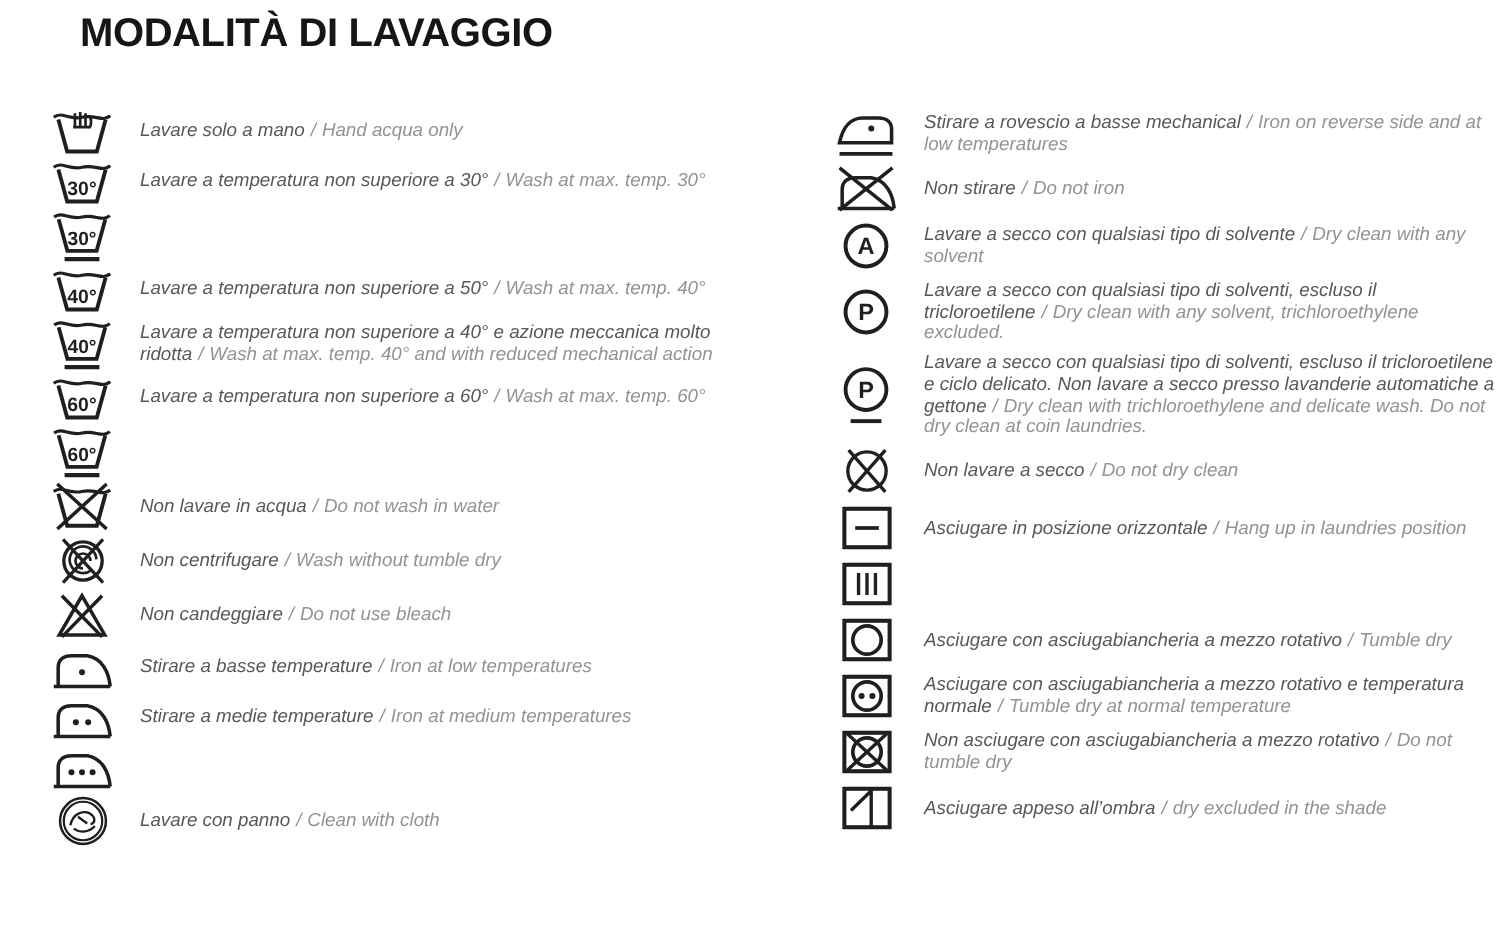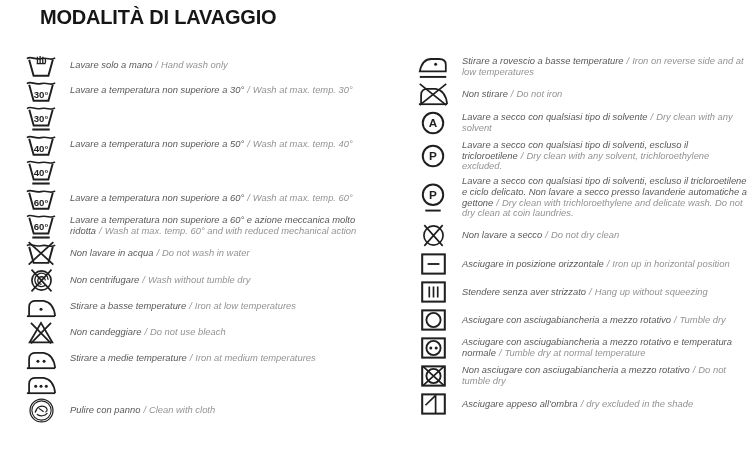--- a/index.html
+++ b/index.html
@@ -24,21 +24,21 @@
   <h1 class="title">MODALITÀ DI LAVAGGIO</h1>
   <div class="col col-left" id="col-left">
       <div class="row">
         <span class="iconbox">
           <svg width="30" height="23" viewBox="0 0 34 26">
             <path d="M1 5.2 C5.5 1.6 9.5 7 17 5.2 C24.5 3.4 28.5 8.2 33 4.4" fill="none" stroke="#1f1f1f" stroke-width="1.8"></path>
             <path d="M3.6 6.5 L8.6 24.6 H25.4 L30.4 6.5" fill="none" stroke="#1f1f1f" stroke-width="2.2"></path>
             <path d="M13 3 V10.8 M16 2.2 V10.8 M19 3 V10.8 M21.6 4.6 Q22.7 7.6 21.6 10.8 M12 10.8 H22" fill="none" stroke="#1f1f1f" stroke-width="1.5"></path>
           </svg>
         </span>
-        <span class="txt"><span class="it">Lavare solo a mano</span><span class="sep">/</span><span class="en">Hand wash only</span></span>
+        <span class="txt"><span class="it">Lavare solo a mano</span><span class="sep">/</span><span class="en">Hand acqua only</span></span>
       </div>
       <div class="row">
         <span class="iconbox">
           <svg width="30" height="23" viewBox="0 0 34 26">
             <path d="M1 5.2 C5.5 1.6 9.5 7 17 5.2 C24.5 3.4 28.5 8.2 33 4.4" fill="none" stroke="#1f1f1f" stroke-width="1.8"></path>
             <path d="M3.6 6.5 L8.6 24.6 H25.4 L30.4 6.5" fill="none" stroke="#1f1f1f" stroke-width="2.2"></path>
             <text x="17" y="21" text-anchor="middle" font-size="11" font-weight="bold" font-family="Liberation Sans, sans-serif" fill="#1f1f1f">30°</text>
           </svg>
         </span>
         <span class="txt"><span class="it">Lavare a temperatura non superiore a 30°</span><span class="sep">/</span><span class="en">Wash at max. temp. 30°</span></span>
@@ -65,41 +65,41 @@
       </div>
       <div class="row">
         <span class="iconbox">
           <svg width="30" height="27" viewBox="0 0 34 31">
             <path d="M1 5.2 C5.5 1.6 9.5 7 17 5.2 C24.5 3.4 28.5 8.2 33 4.4" fill="none" stroke="#1f1f1f" stroke-width="1.8"></path>
             <path d="M3.6 6.5 L8.6 24.6 H25.4 L30.4 6.5" fill="none" stroke="#1f1f1f" stroke-width="2.2"></path>
             <text x="17" y="21" text-anchor="middle" font-size="11" font-weight="bold" font-family="Liberation Sans, sans-serif" fill="#1f1f1f">40°</text>
             <path d="M7 29.3 H27" stroke="#1f1f1f" stroke-width="2.4"></path>
           </svg>
         </span>
+        <span class="txt"><span class="it">Lavare a temperatura non superiore a 40° e azione meccanica molto ridotta</span><span class="sep">/</span><span class="en">Wash at max. temp. 40° and with reduced mechanical action</span></span>
       </div>
       <div class="row">
         <span class="iconbox">
           <svg width="30" height="23" viewBox="0 0 34 26">
             <path d="M1 5.2 C5.5 1.6 9.5 7 17 5.2 C24.5 3.4 28.5 8.2 33 4.4" fill="none" stroke="#1f1f1f" stroke-width="1.8"></path>
             <path d="M3.6 6.5 L8.6 24.6 H25.4 L30.4 6.5" fill="none" stroke="#1f1f1f" stroke-width="2.2"></path>
             <text x="17" y="21" text-anchor="middle" font-size="11" font-weight="bold" font-family="Liberation Sans, sans-serif" fill="#1f1f1f">60°</text>
           </svg>
         </span>
         <span class="txt"><span class="it">Lavare a temperatura non superiore a 60°</span><span class="sep">/</span><span class="en">Wash at max. temp. 60°</span></span>
       </div>
       <div class="row">
         <span class="iconbox">
           <svg width="30" height="27" viewBox="0 0 34 31">
             <path d="M1 5.2 C5.5 1.6 9.5 7 17 5.2 C24.5 3.4 28.5 8.2 33 4.4" fill="none" stroke="#1f1f1f" stroke-width="1.8"></path>
             <path d="M3.6 6.5 L8.6 24.6 H25.4 L30.4 6.5" fill="none" stroke="#1f1f1f" stroke-width="2.2"></path>
             <text x="17" y="21" text-anchor="middle" font-size="11" font-weight="bold" font-family="Liberation Sans, sans-serif" fill="#1f1f1f">60°</text>
             <path d="M7 29.3 H27" stroke="#1f1f1f" stroke-width="2.4"></path>
           </svg>
         </span>
-        <span class="txt"><span class="it">Lavare a temperatura non superiore a 60° e azione meccanica molto ridotta</span><span class="sep">/</span><span class="en">Wash at max. temp. 60° and with reduced mechanical action</span></span>
       </div>
       <div class="row">
         <span class="iconbox">
           <svg width="30" height="25" viewBox="0 0 34 28">
             <path d="M1 5.2 C5.5 1.6 9.5 7 17 5.2 C24.5 3.4 28.5 8.2 33 4.4" fill="none" stroke="#1f1f1f" stroke-width="1.8"></path>
             <path d="M3.6 6.5 L8.6 24.6 H25.4 L30.4 6.5" fill="none" stroke="#1f1f1f" stroke-width="2.2"></path>
             <path d="M3 1 L31 26.5 M31 1 L3 26.5" stroke="#1f1f1f" stroke-width="2"></path>
           </svg>
         </span>
         <span class="txt"><span class="it">Non lavare in acqua</span><span class="sep">/</span><span class="en">Do not wash in water</span></span>
@@ -109,36 +109,36 @@
           <svg width="27" height="25" viewBox="0 0 32 30">
             <circle cx="16" cy="15" r="11.5" fill="none" stroke="#1f1f1f" stroke-width="2"></circle>
             <path d="M20.5 15 a4.5 4.5 0 1 0 -4.5 4.5 M24 14 a8 8 0 1 0 -3 6.5" fill="none" stroke="#1f1f1f" stroke-width="1.6"></path>
             <path d="M4 2 L28 28 M28 2 L4 28" stroke="#1f1f1f" stroke-width="2"></path>
           </svg>
         </span>
         <span class="txt"><span class="it">Non centrifugare</span><span class="sep">/</span><span class="en">Wash without tumble dry</span></span>
       </div>
       <div class="row">
         <span class="iconbox">
-          <svg width="30" height="23" viewBox="0 0 34 26">
-            <path d="M1 24 H33" stroke="#1f1f1f" stroke-width="2"></path>
-            <path d="M3.5 24 V13.5 C3.5 8.2 7 6.6 11 6.6 H20 C28.5 8 32.2 16 33 24" fill="none" stroke="#1f1f1f" stroke-width="2"></path>
-            <circle cx="17" cy="16" r="1.7" fill="#1f1f1f"></circle>
-          </svg>
-        </span>
-        <span class="txt"><span class="it">Stirare a basse temperature</span><span class="sep">/</span><span class="en">Iron at low temperatures</span></span>
-      </div>
-      <div class="row">
-        <span class="iconbox">
           <svg width="28" height="25" viewBox="0 0 32 28">
             <path d="M16 3 L3 25.4 H29 Z" fill="none" stroke="#1f1f1f" stroke-width="2"></path>
             <path d="M4.5 3 L27.5 26.5 M27.5 3 L4.5 26.5" stroke="#1f1f1f" stroke-width="2"></path>
           </svg>
         </span>
         <span class="txt"><span class="it">Non candeggiare</span><span class="sep">/</span><span class="en">Do not use bleach</span></span>
+      </div>
+      <div class="row">
+        <span class="iconbox">
+          <svg width="30" height="23" viewBox="0 0 34 26">
+            <path d="M1 24 H33" stroke="#1f1f1f" stroke-width="2"></path>
+            <path d="M3.5 24 V13.5 C3.5 8.2 7 6.6 11 6.6 H20 C28.5 8 32.2 16 33 24" fill="none" stroke="#1f1f1f" stroke-width="2"></path>
+            <circle cx="17" cy="16" r="1.7" fill="#1f1f1f"></circle>
+          </svg>
+        </span>
+        <span class="txt"><span class="it">Stirare a basse temperature</span><span class="sep">/</span><span class="en">Iron at low temperatures</span></span>
       </div>
       <div class="row">
         <span class="iconbox">
           <svg width="30" height="23" viewBox="0 0 34 26">
             <path d="M1 24 H33" stroke="#1f1f1f" stroke-width="2"></path>
             <path d="M3.5 24 V13.5 C3.5 8.2 7 6.6 11 6.6 H20 C28.5 8 32.2 16 33 24" fill="none" stroke="#1f1f1f" stroke-width="2"></path>
             <circle cx="13.5" cy="16" r="1.7" fill="#1f1f1f"></circle>
             <circle cx="20.5" cy="16" r="1.7" fill="#1f1f1f"></circle>
           </svg>
         </span>
@@ -156,33 +156,33 @@
         </span>
       </div>
       <div class="row">
         <span class="iconbox">
           <svg width="27" height="27" viewBox="0 0 32 32">
             <circle cx="16" cy="16" r="13.6" fill="none" stroke="#1f1f1f" stroke-width="1.5"></circle>
             <circle cx="16" cy="16" r="11.4" fill="none" stroke="#1f1f1f" stroke-width="1.3"></circle>
             <path d="M8.5 18.5 C10 11.5 16 9.5 20 11.5 C23.5 13.5 23.5 17 20.5 18 M10.5 20.5 C14.5 23.5 20 22.5 23 19 M13 13.5 L18.5 17.5" fill="none" stroke="#1f1f1f" stroke-width="1.4"></path>
           </svg>
         </span>
-        <span class="txt"><span class="it">Pulire con panno</span><span class="sep">/</span><span class="en">Clean with cloth</span></span>
+        <span class="txt"><span class="it">Lavare con panno</span><span class="sep">/</span><span class="en">Clean with cloth</span></span>
       </div>
     </div>
   <div class="col col-right" id="col-right">
       <div class="row">
         <span class="iconbox">
           <svg width="30" height="25" viewBox="0 0 34 28">
             <path d="M2 19.5 C4 10 9 5.5 15 5.5 H24 C29 5.5 31.5 8 31.5 12 V19.5 Z" fill="none" stroke="#1f1f1f" stroke-width="2"></path>
             <circle cx="20" cy="11.5" r="1.7" fill="#1f1f1f"></circle>
             <path d="M2 25.8 H32" stroke="#1f1f1f" stroke-width="2.2"></path>
           </svg>
         </span>
-        <span class="txt"><span class="it">Stirare a rovescio a basse temperature</span><span class="sep">/</span><span class="en">Iron on reverse side and at low temperatures</span></span>
+        <span class="txt"><span class="it">Stirare a rovescio a basse mechanical</span><span class="sep">/</span><span class="en">Iron on reverse side and at low temperatures</span></span>
       </div>
       <div class="row">
         <span class="iconbox">
           <svg width="30" height="23" viewBox="0 0 34 26">
             <path d="M1 24 H33" stroke="#1f1f1f" stroke-width="2"></path>
             <path d="M3.5 24 V13.5 C3.5 8.2 7 6.6 11 6.6 H20 C28.5 8 32.2 16 33 24" fill="none" stroke="#1f1f1f" stroke-width="2"></path>
             <path d="M2 1 L32 25 M32 1 L2 25" stroke="#1f1f1f" stroke-width="2"></path>
           </svg>
         </span>
         <span class="txt"><span class="it">Non stirare</span><span class="sep">/</span><span class="en">Do not iron</span></span>
@@ -224,30 +224,29 @@
         </span>
         <span class="txt"><span class="it">Non lavare a secco</span><span class="sep">/</span><span class="en">Do not dry clean</span></span>
       </div>
       <div class="row">
         <span class="iconbox">
           <svg width="27" height="24" viewBox="0 0 32 28">
             <rect x="2.6" y="2.6" width="26.8" height="22.8" fill="none" stroke="#1f1f1f" stroke-width="2.4"></rect>
             <path d="M9 14 H23" stroke="#1f1f1f" stroke-width="2.2"></path>
           </svg>
         </span>
-        <span class="txt"><span class="it">Asciugare in posizione orizzontale</span><span class="sep">/</span><span class="en">Iron up in horizontal position</span></span>
+        <span class="txt"><span class="it">Asciugare in posizione orizzontale</span><span class="sep">/</span><span class="en">Hang up in laundries position</span></span>
       </div>
       <div class="row">
         <span class="iconbox">
           <svg width="27" height="24" viewBox="0 0 32 28">
             <rect x="2.6" y="2.6" width="26.8" height="22.8" fill="none" stroke="#1f1f1f" stroke-width="2.4"></rect>
             <path d="M11 7.5 V20.5 M16 7.5 V20.5 M21 7.5 V20.5" stroke="#1f1f1f" stroke-width="2"></path>
           </svg>
         </span>
-        <span class="txt"><span class="it">Stendere senza aver strizzato</span><span class="sep">/</span><span class="en">Hang up without squeezing</span></span>
       </div>
       <div class="row">
         <span class="iconbox">
           <svg width="27" height="24" viewBox="0 0 32 28">
             <rect x="2.6" y="2.6" width="26.8" height="22.8" fill="none" stroke="#1f1f1f" stroke-width="2.4"></rect>
             <circle cx="16" cy="14" r="8.4" fill="none" stroke="#1f1f1f" stroke-width="2.2"></circle>
           </svg>
         </span>
         <span class="txt"><span class="it">Asciugare con asciugabiancheria a mezzo rotativo</span><span class="sep">/</span><span class="en">Tumble dry</span></span>
       </div>

